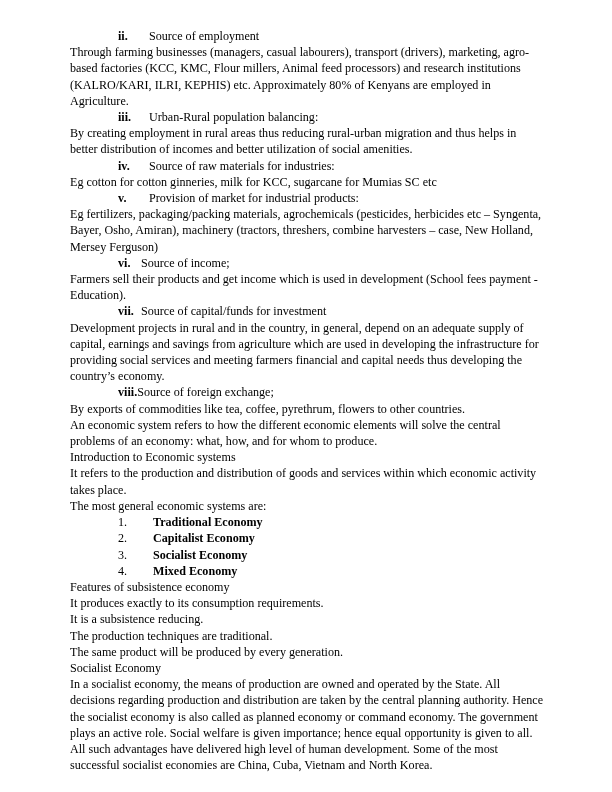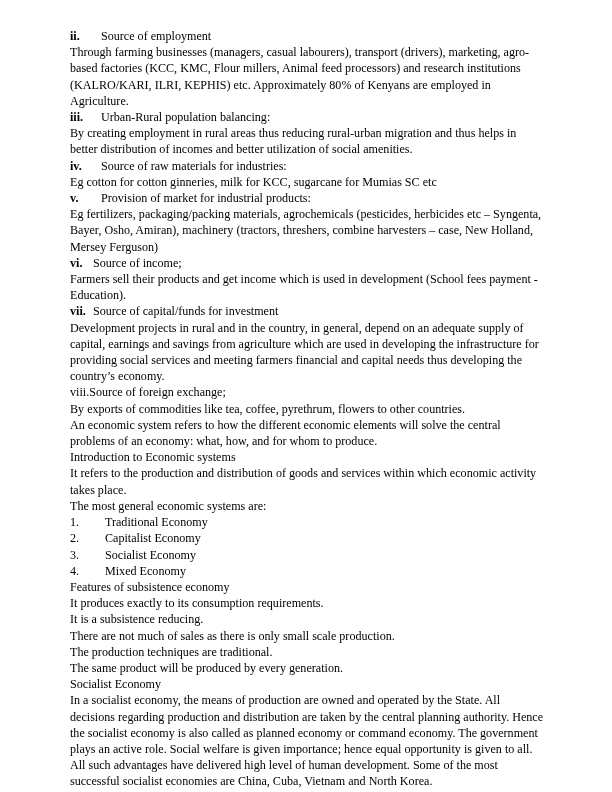--- a/index.html
+++ b/index.html
@@ -24,49 +24,50 @@
     font-size: 12.1px;
     line-height: 16.2px;
   }
   .p {
     margin: 0;
     text-align: left;
   }
   .hang {
     display: flex;
     align-items: flex-end;
+    margin-left: 48px;
   }
   .marker {
     flex: 0 0 auto;
     font-weight: bold;
     width: 31px;
   }
   .marker-tight {
     flex: 0 0 auto;
-    font-weight: normal;
+    font-weight: bold;
     width: auto;
   }
   .marker-sm {
     flex: 0 0 auto;
     font-weight: bold;
     width: 23px;
     font-family: Liberation Serif, serif;
   }
   .htext {
     flex: 1 1 auto;
     font-weight: normal;
   }
   .num {
     flex: 0 0 auto;
     width: 35px;
     font-weight: normal;
   }
   .numtext {
     flex: 1 1 auto;
-    font-weight: normal;
+    font-weight: bold;
   }
   .bold {
     font-weight: normal;
   }
 </style>
 </head>
 <body>
 
 <div class="page">
   <div class="content" id="body-root">
@@ -121,19 +122,18 @@
         <span class="num">3.</span>
         <span class="numtext">Socialist Economy</span>
       </div>
       <div class="p hang">
         <span class="num">4.</span>
         <span class="numtext">Mixed Economy</span>
       </div>
       <p class="p bold">Features of subsistence economy</p>
       <p class="p">It produces exactly to its consumption requirements.</p>
       <p class="p">It is a subsistence reducing.</p>
-      <p class="p">There are not much of sales as there is only small scale production.</p>
       <p class="p">The production techniques are traditional.</p>
       <p class="p">The same product will be produced by every generation.</p>
       <p class="p">Socialist Economy</p>
       <p class="p">In a socialist economy, the means of production are owned and operated by the State. All decisions regarding production and distribution are taken by the central planning authority. Hence the socialist economy is also called as planned economy or command economy. The government plays an active role. Social welfare is given importance; hence equal opportunity is given to all. All such advantages have delivered high level of human development.  Some of the most successful socialist economies are China, Cuba, Vietnam and North Korea.</p>
     </div>
 </div>
 
 </body></html>

